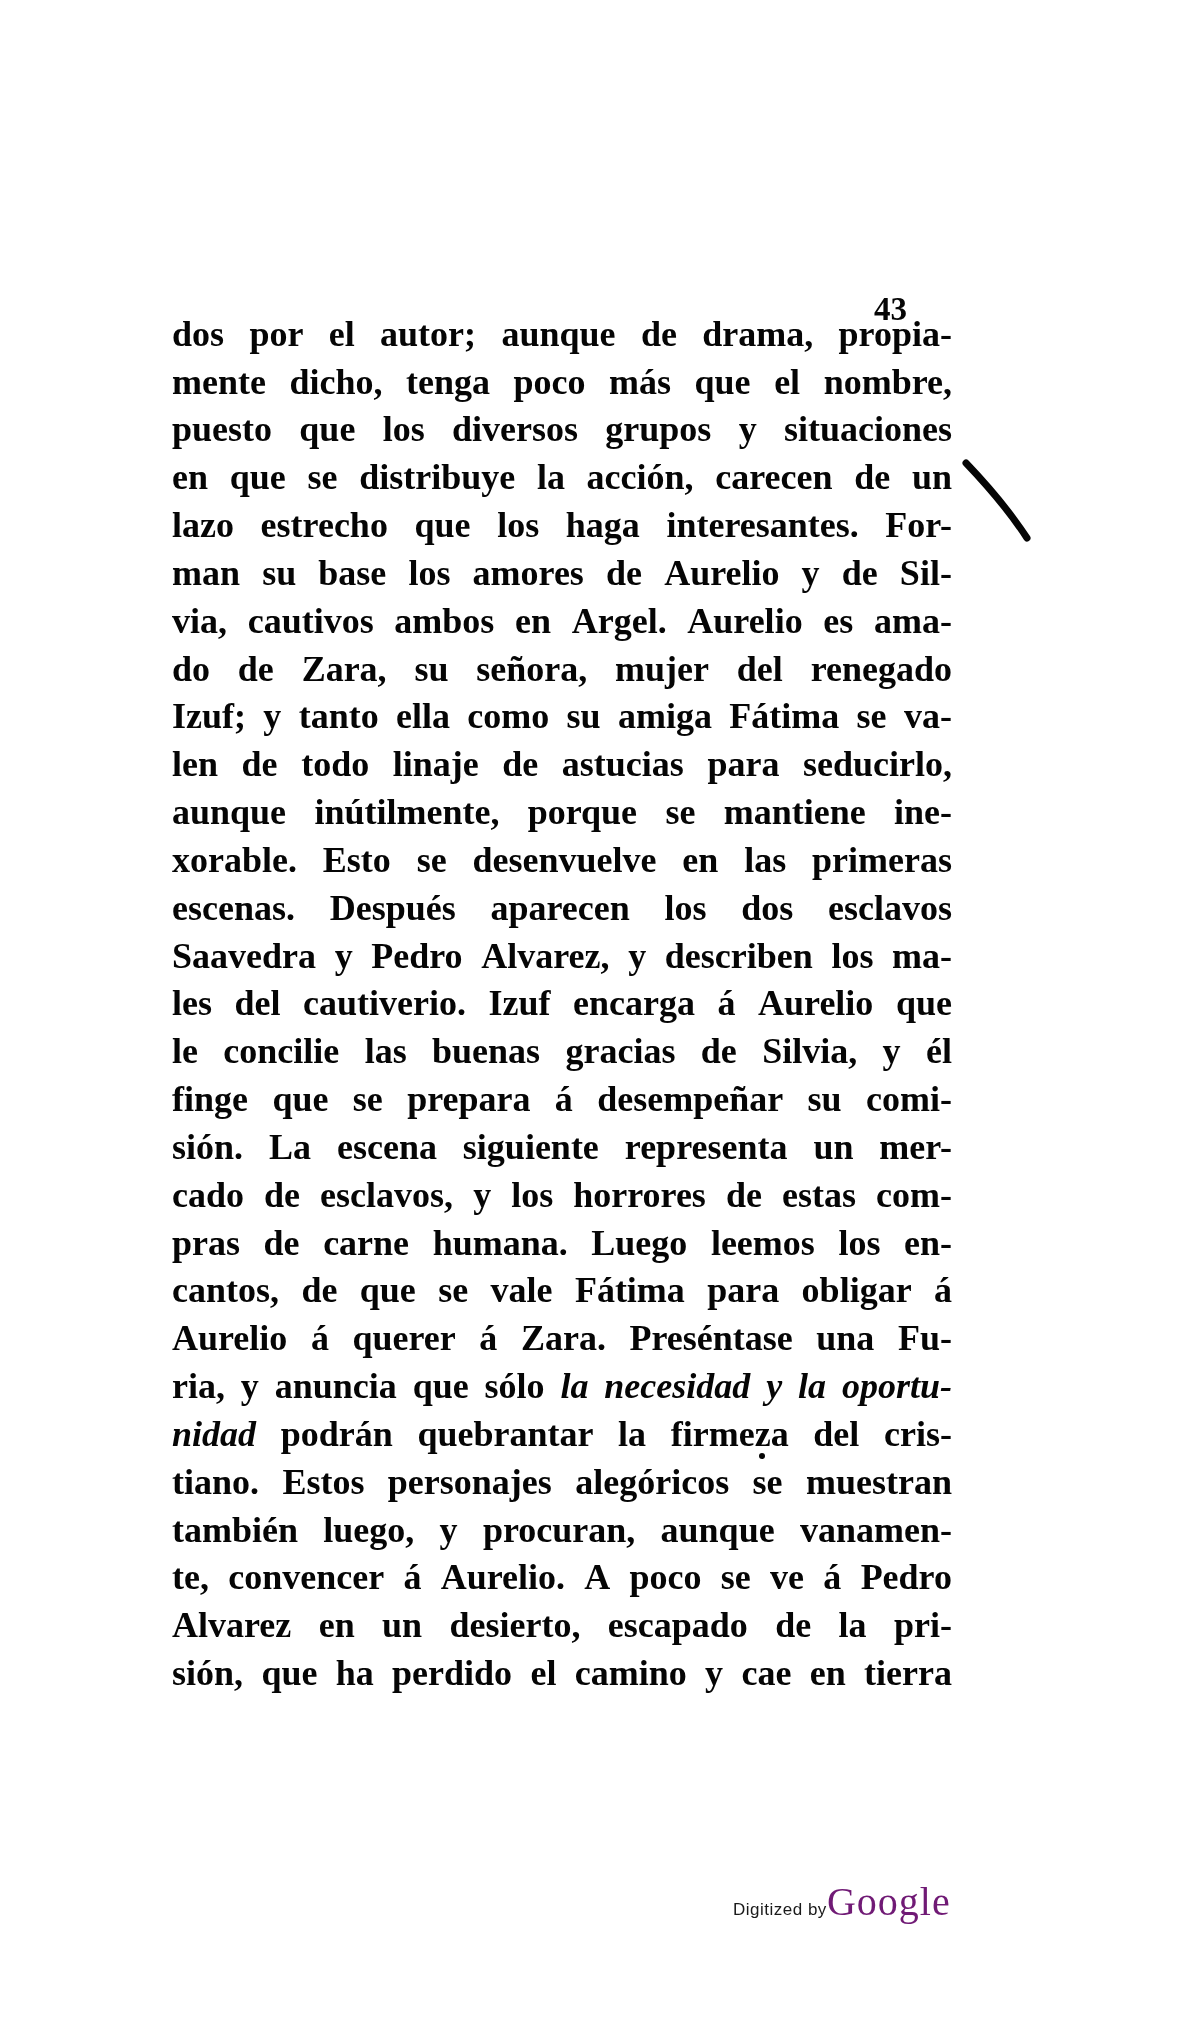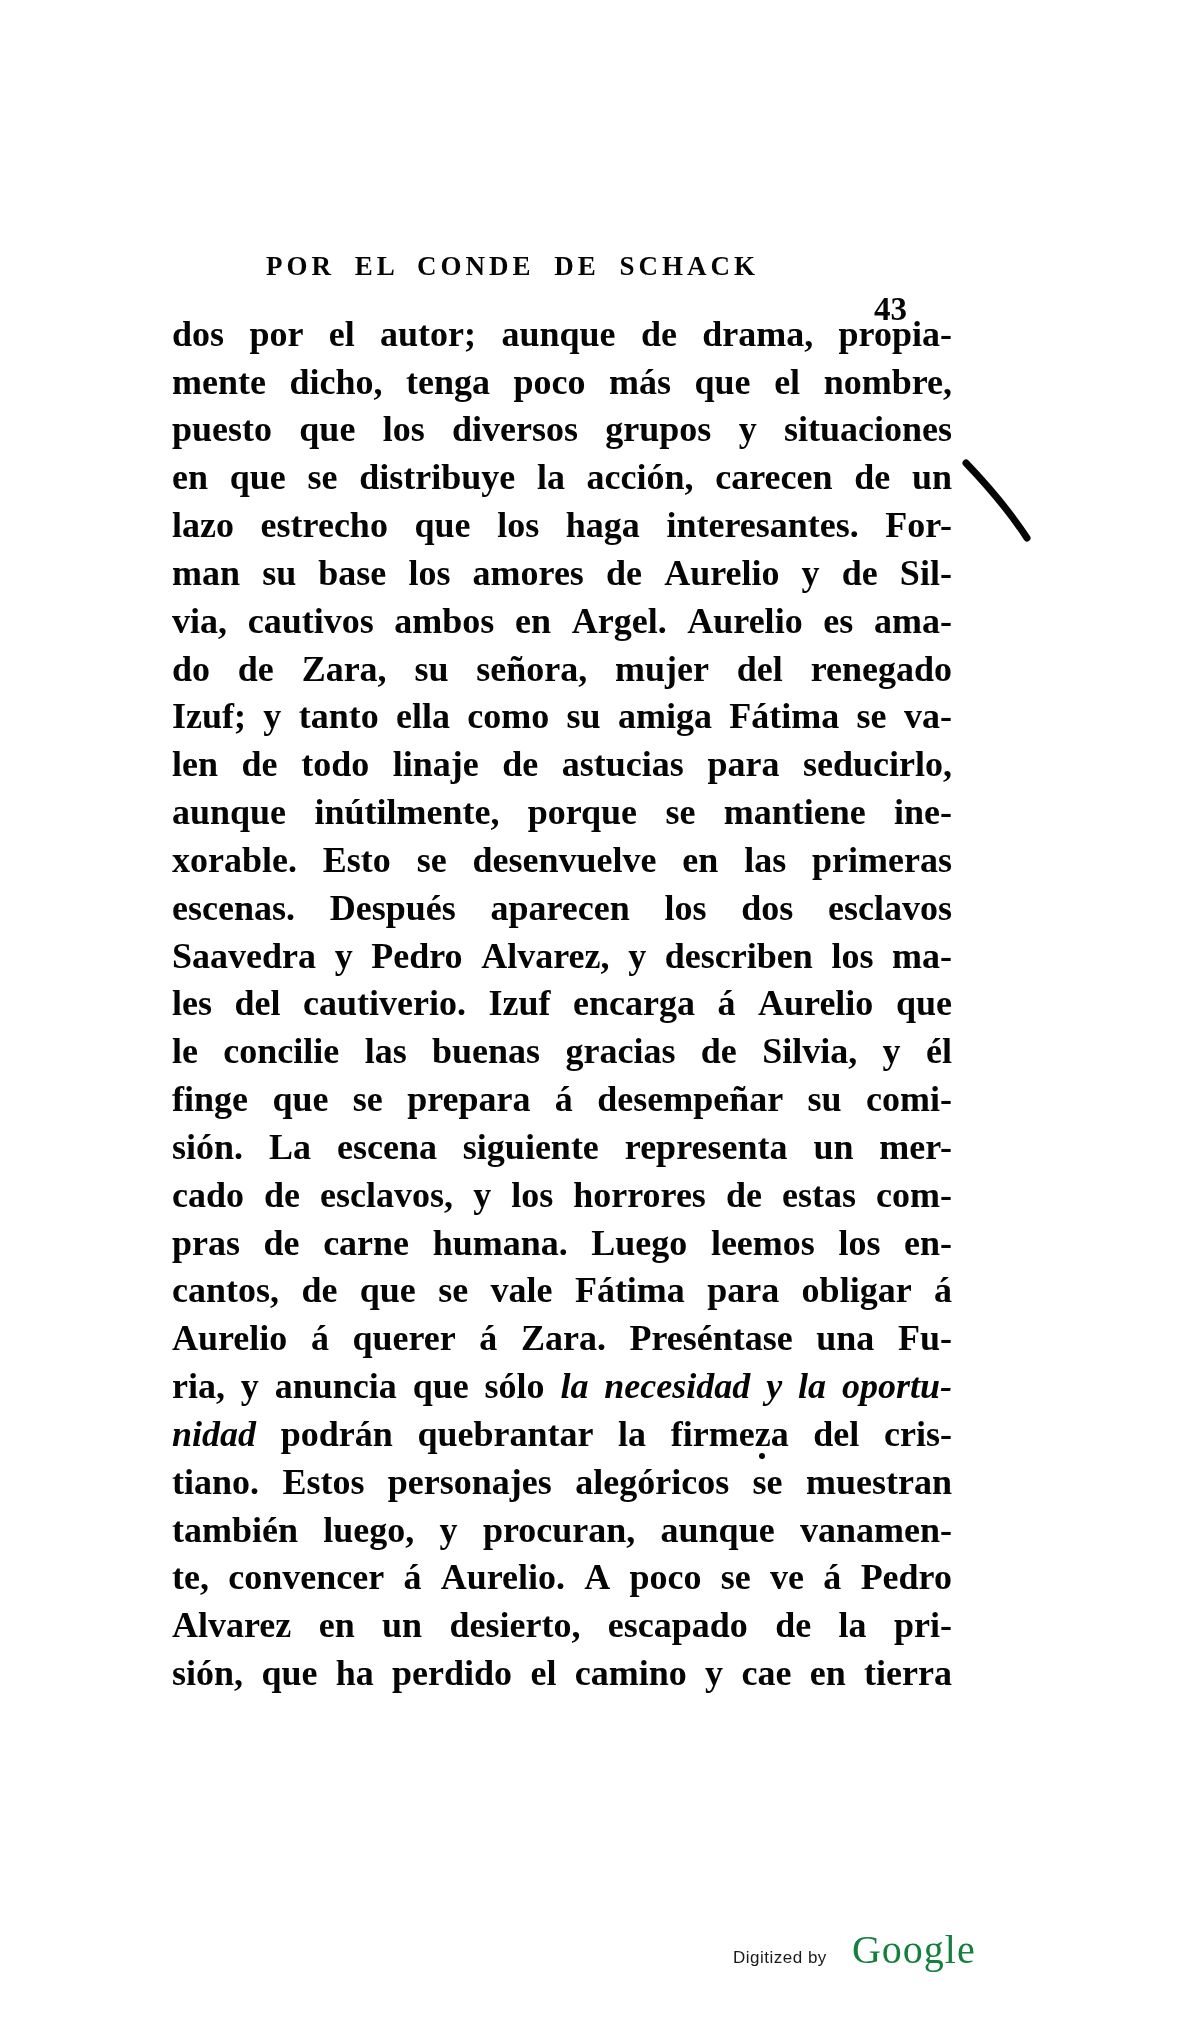--- a/index.html
+++ b/index.html
@@ -33,37 +33,36 @@
   }
   .text-line span{display:inline-block;}
   .text-line .it{font-style:italic;}
   .pen-mark-svg{position:absolute;left:0;top:0;pointer-events:none;}
   .ink-dot{
     position:absolute;left:759px;top:1453px;
     width:6px;height:6px;border-radius:3px;background:#050505;
   }
   .credit{
     position:absolute;left:733px;top:1878px;
-    display:flex;align-items:baseline;gap:25px;margin-top:48px;
+    display:flex;align-items:baseline;gap:0;
   }
   .credit-prefix{
     font-family:"Liberation Sans", sans-serif;
     font-size:17px;color:#1a1a1a;letter-spacing:0.5px;
   }
   .credit-logo{
     font-family:"Liberation Serif", serif;
-    font-size:40px;color:#15803d;letter-spacing:1px;
+    font-size:40px;color:#701a75;letter-spacing:1px;
   }
 </style>
 </head>
 <body>
 
 <div class="page">
 
-  <div class="running-head">POR EL CONDE DE SCHACK</div>
 
   <div class="page-number">43</div>
 
   <div class="body-block" id="body-block">
       <div class="text-line">
         <span>dos</span>
         <span>por</span>
         <span>el</span>
         <span>autor;</span>
         <span>aunque</span>

